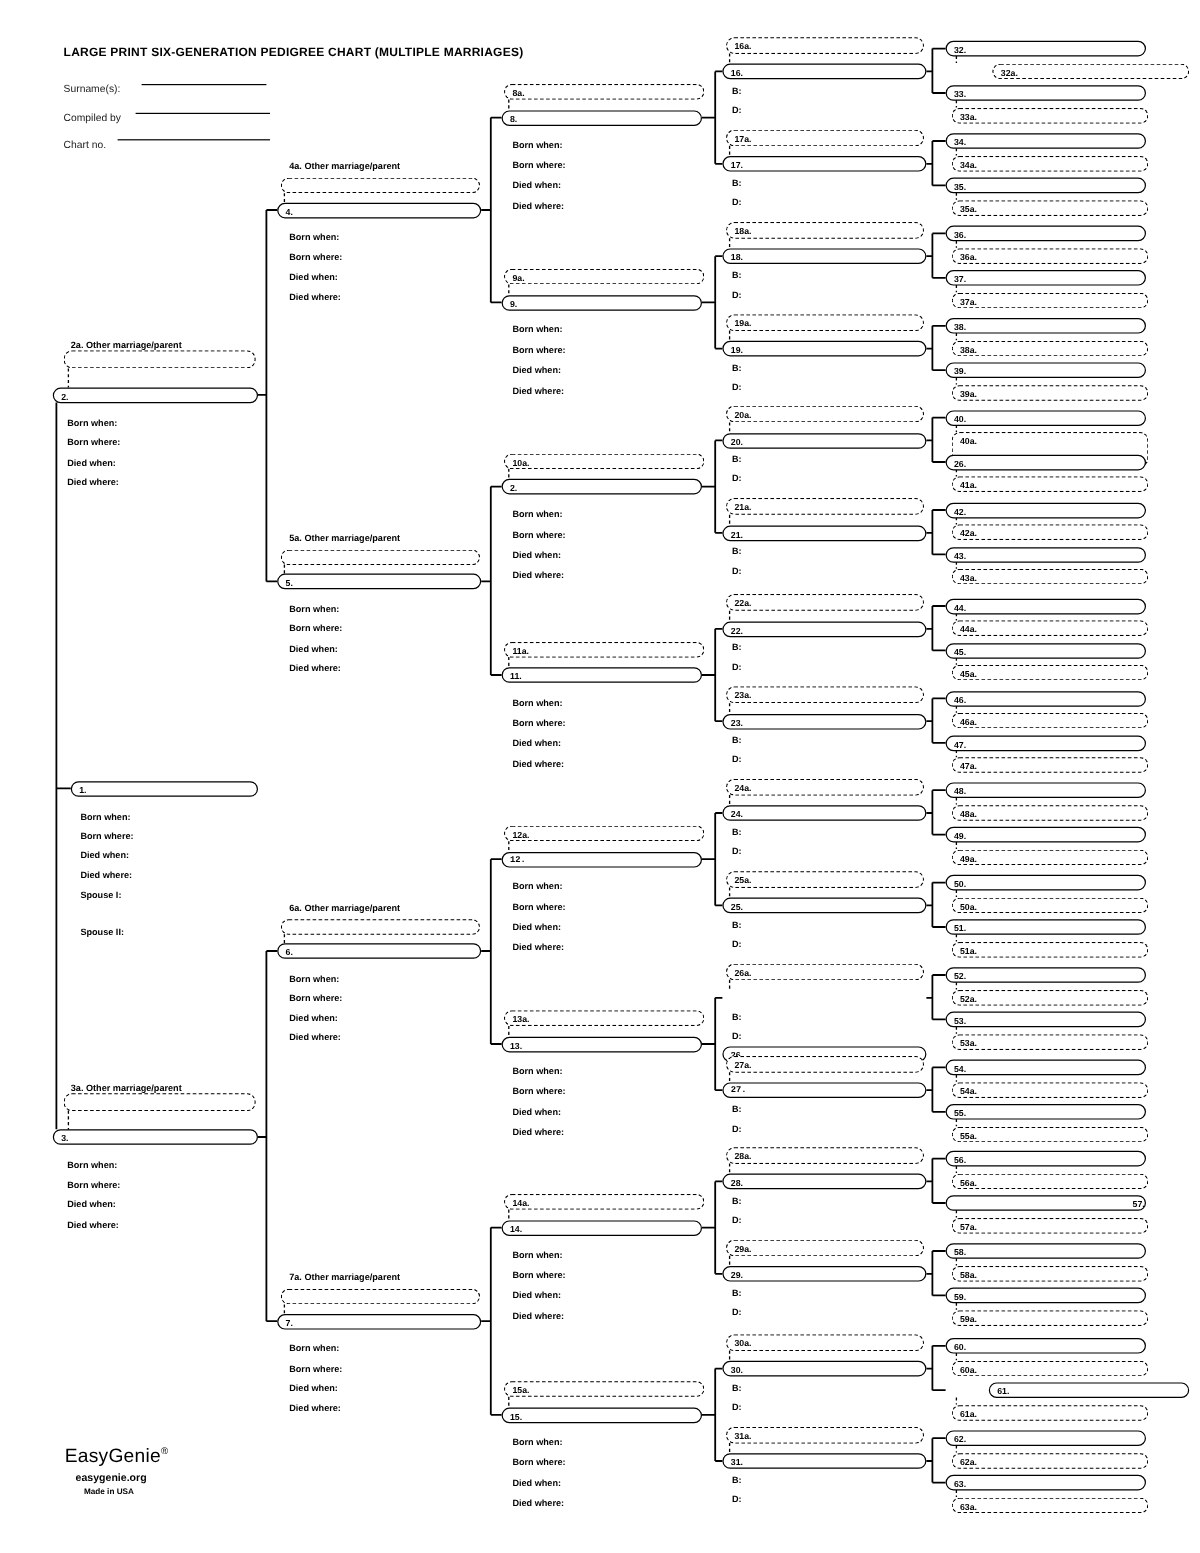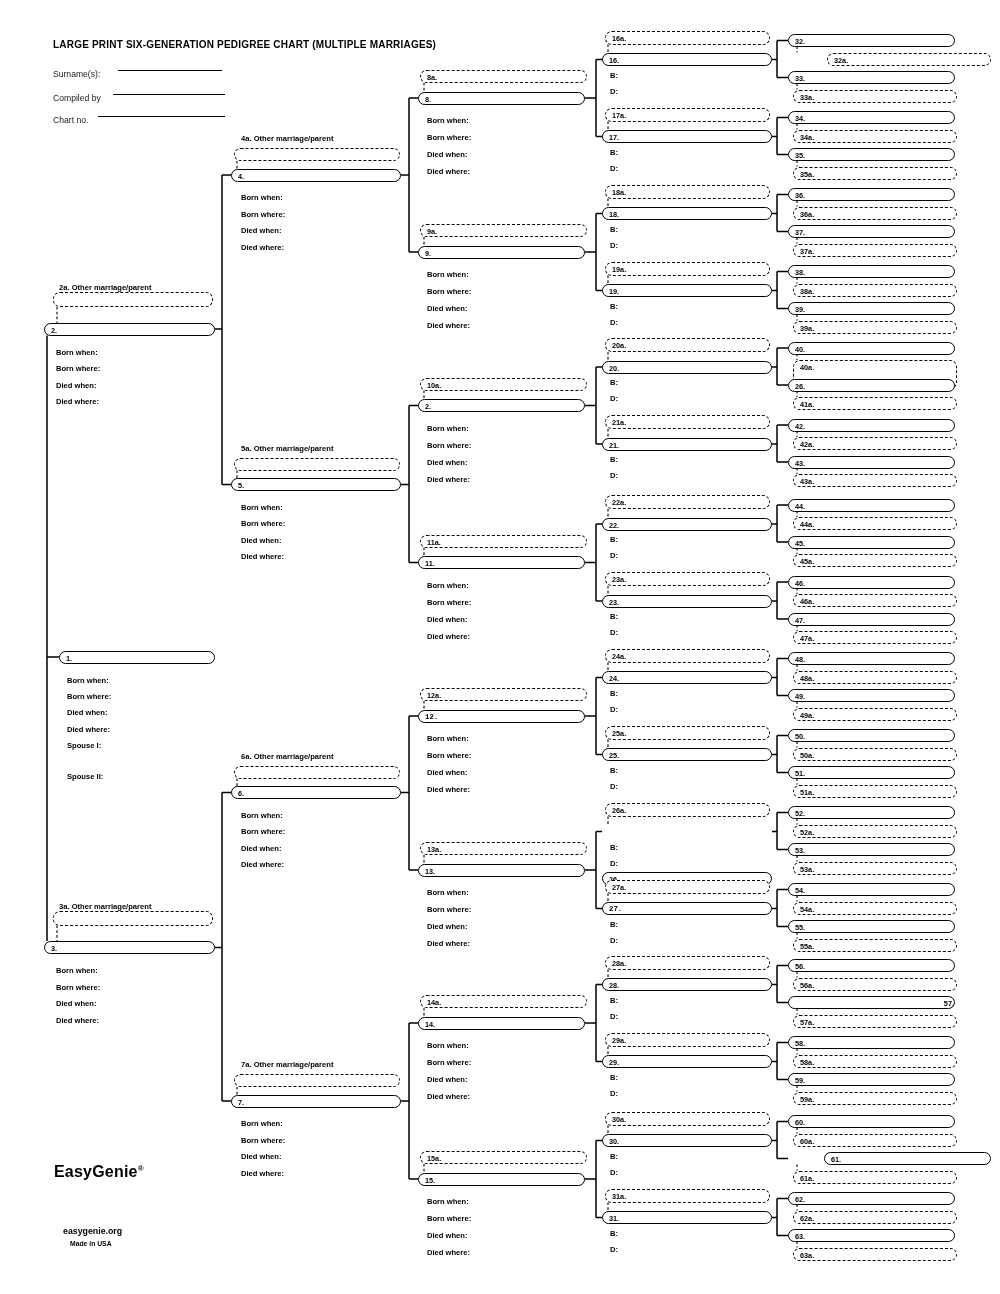--- a/index.html
+++ b/index.html
@@ -10,21 +10,21 @@
   .hlabel{position:absolute;font-size:8.6px;font-weight:400;color:#1a1a1a}
   .hline{position:absolute;height:1px;border-bottom:1.2px solid #000}
   #connectors{position:absolute;left:0;top:0;z-index:0}
   #tree{position:absolute;left:0;top:0;width:100%;height:100%;z-index:1}
   .pbox{position:absolute;border:1.6px solid #000;border-radius:7px;background:#fff;
         font-size:7.3px;font-weight:700;line-height:1;padding:3px 0 0 6px}
   .dbox{position:absolute;border:1.3px dashed #000;border-radius:7px;background:#fff;
         font-size:7.3px;font-weight:700;line-height:1;padding:3px 0 0 6px}
   .lbl{position:absolute;font-size:7.6px;font-weight:700;line-height:1;white-space:nowrap}
   .altlbl{position:absolute;font-size:7.6px;font-weight:700;line-height:1;white-space:nowrap}
-  .brand{position:absolute;left:54px;top:1163px;font-size:16px;font-weight:700;letter-spacing:.2px}
+  .brand{position:absolute;left:54px;top:1205px;font-size:16px;font-weight:400;letter-spacing:.2px}
   .brand sup{font-size:8px}
   .site{position:absolute;left:63px;top:1226px;font-size:8.8px;font-weight:700}
   .made{position:absolute;left:70px;top:1240px;font-size:6.8px;font-weight:700}
 </style>
 </head>
 <body>
 
 <div class="page">
 
   <div class="title">LARGE PRINT SIX-GENERATION PEDIGREE CHART (MULTIPLE MARRIAGES)</div>

